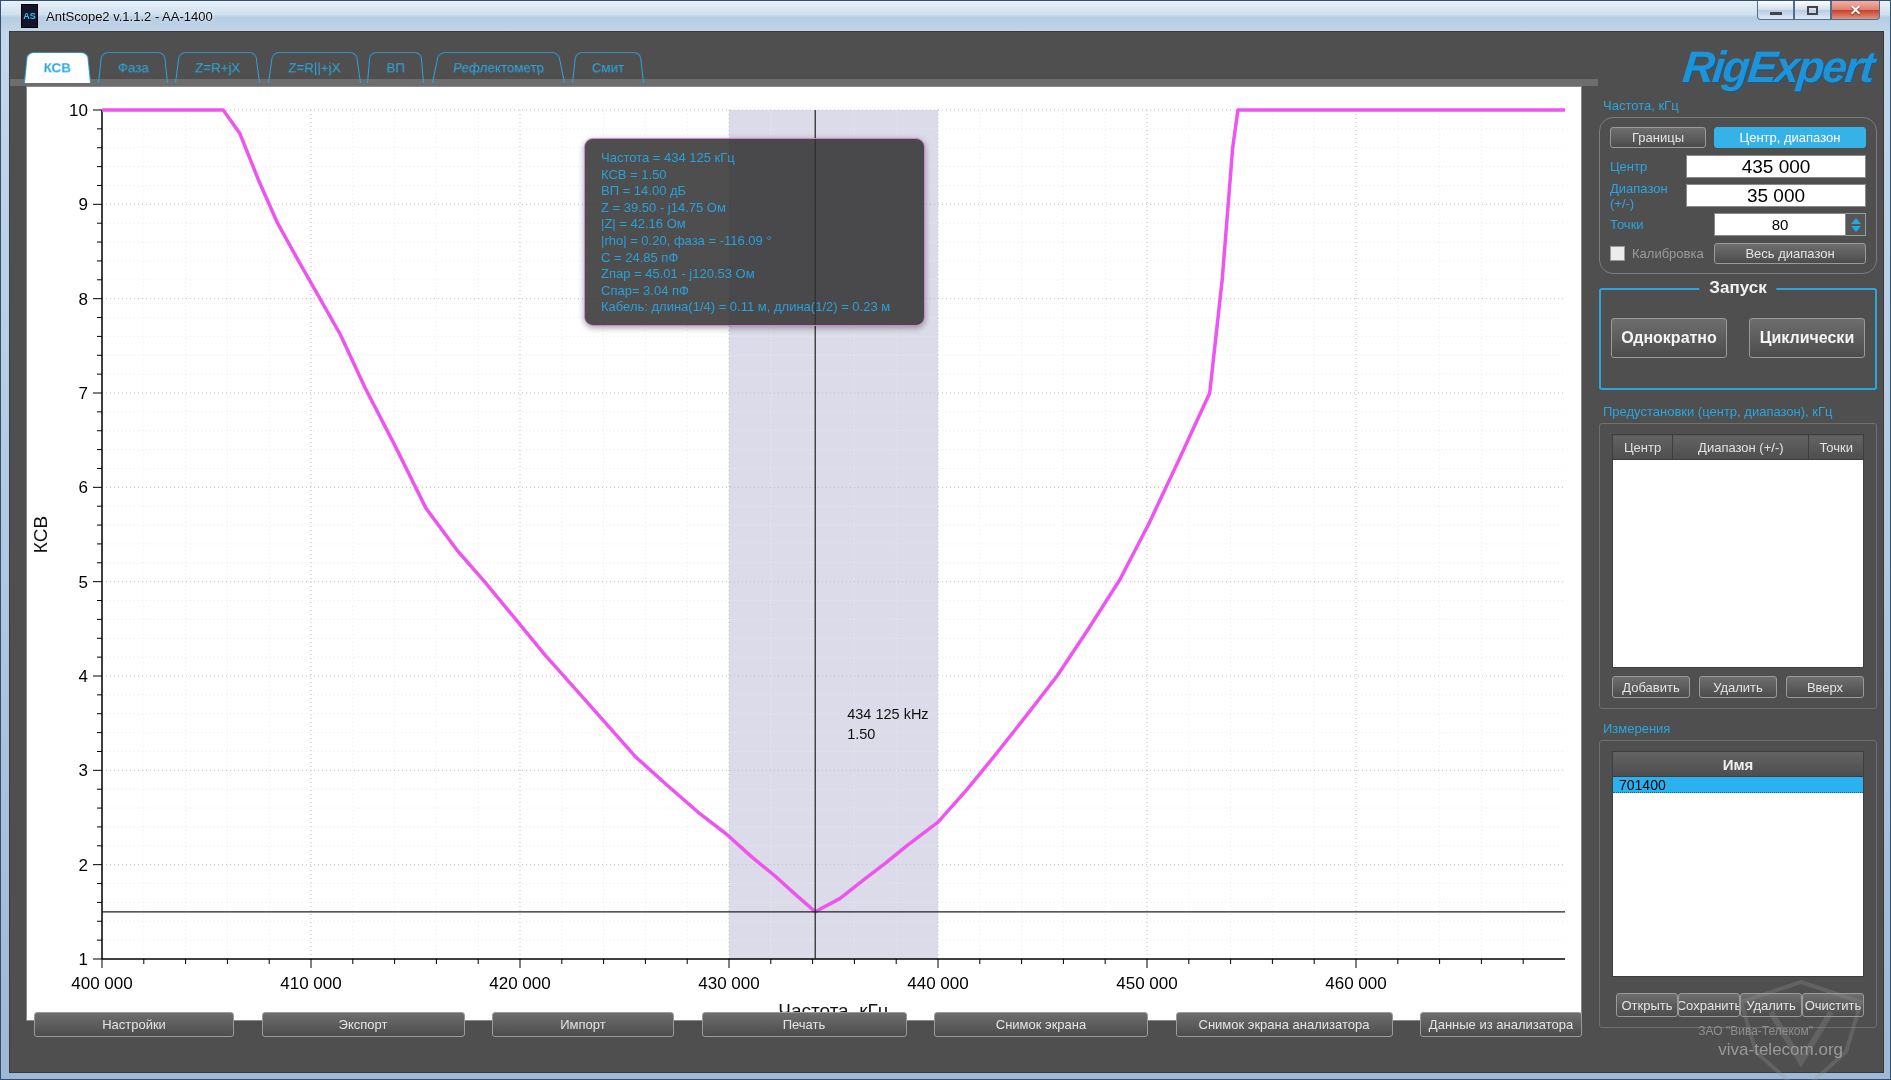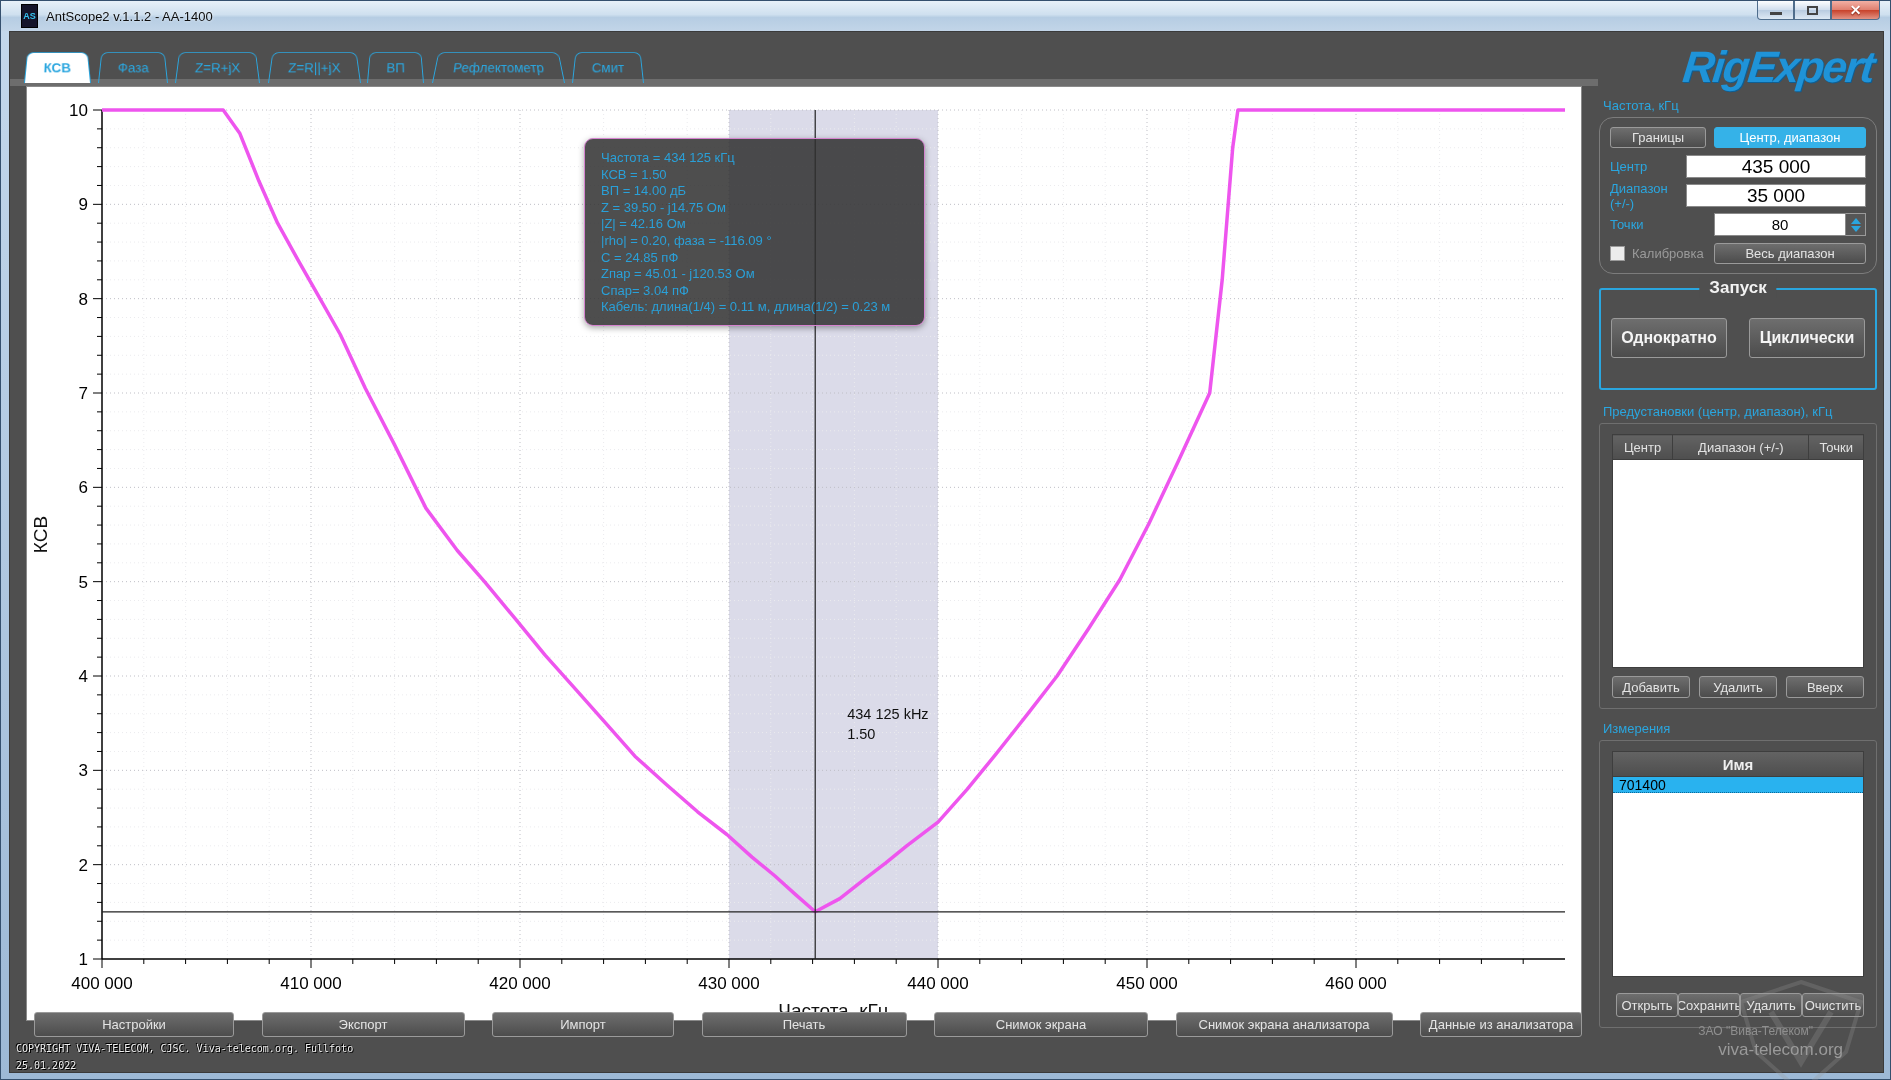--- a/index.html
+++ b/index.html
@@ -444,24 +444,20 @@
     <div class="toolbar" id="toolbar">
         <div class="btn" style="width: 200px;">Настройки</div>
         <div class="btn" style="width: 203px;">Экспорт</div>
         <div class="btn" style="width: 182px;">Импорт</div>
         <div class="btn" style="width: 205px;">Печать</div>
         <div class="btn" style="width: 214px;">Снимок экрана</div>
         <div class="btn" style="width: 217px;">Снимок экрана анализатора</div>
         <div class="btn" style="width: 162px;">Данные из анализатора</div>
       </div>
 
-    <div class="copyright">
-      <div>COPYRIGHT VIVA-TELECOM, CJSC. Viva-telecom.org. Fullfoto</div>
-      <div>25.01.2022</div>
-    </div>
     <div class="wm-company">ЗАО "Вива-Телеком"</div>
     <div class="wm-site">viva-telecom.org</div>
     <svg class="wm-shield" width="140" height="120" viewBox="0 0 140 120">
       <path d="M70 5 L130 25 L115 75 L70 115 L25 75 L10 25 Z" fill="none" stroke="#9a9a9a" stroke-width="4"></path>
       <path d="M40 35 L70 85 L100 35" fill="none" stroke="#9a9a9a" stroke-width="6"></path>
     </svg>
 
   </div>
 </div>
 

